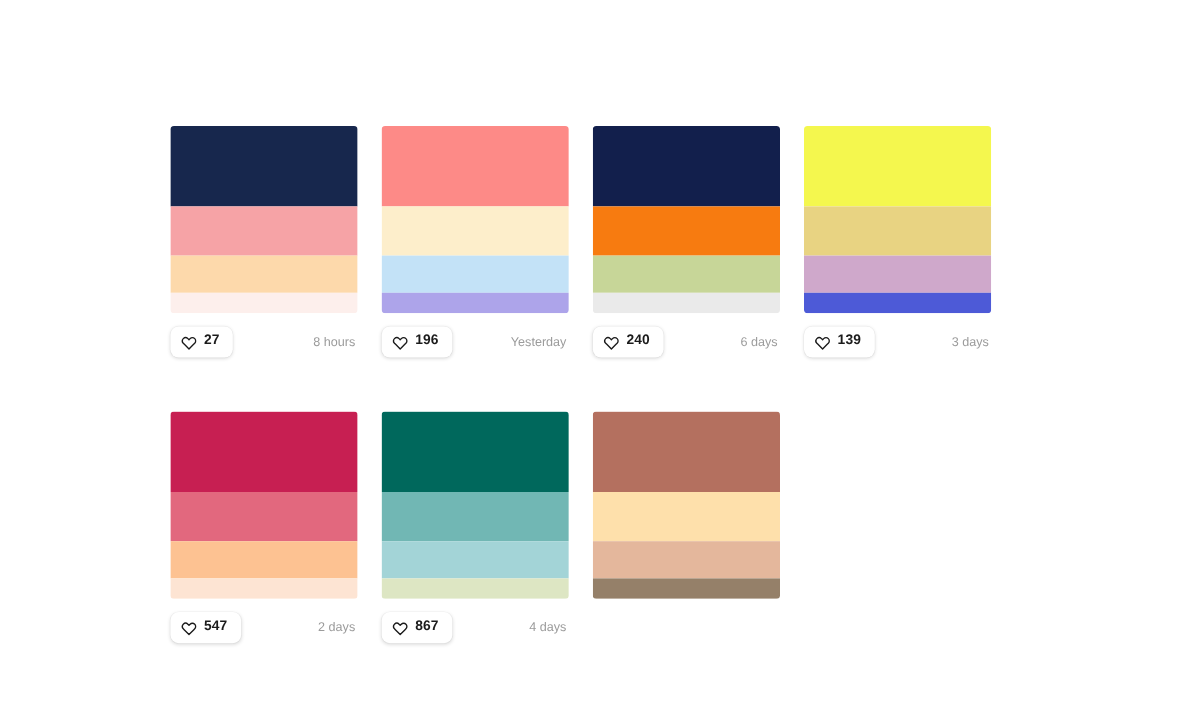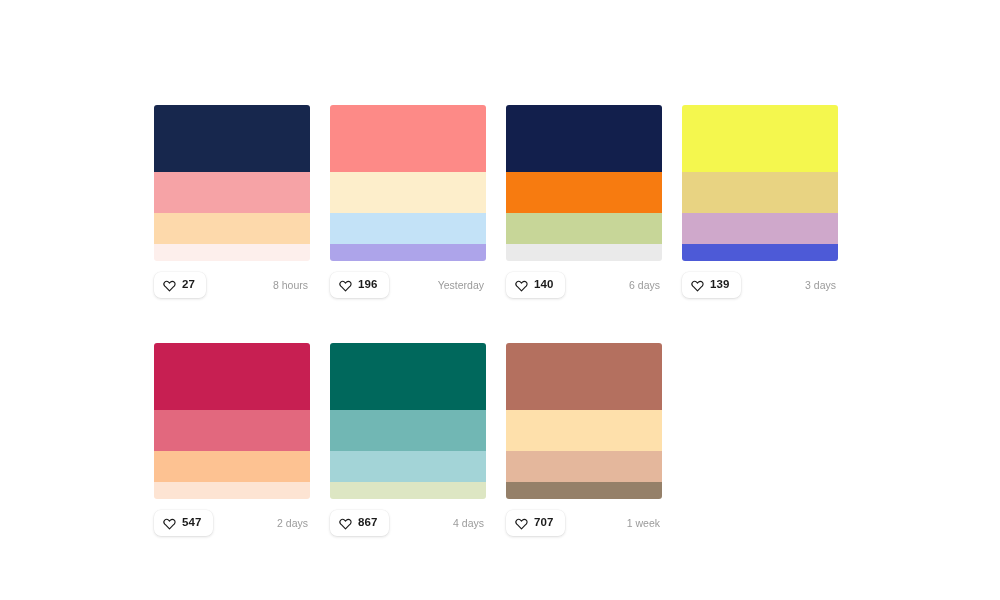--- a/index.html
+++ b/index.html
@@ -6,21 +6,21 @@
   * { box-sizing: border-box; }
   html, body {
     margin: 0; padding: 0;
     width: 1000px; height: 600px;
     background: #ffffff;
     font-family: "Liberation Sans", sans-serif;
     overflow: hidden;
   }
   #gallery {
     position: absolute;
-    left: 154px;
+    left: 142px;
     top: 105px;
     width: 684px;
   }
   .row {
     display: flex;
     gap: 20px;
     margin-bottom: 45px;
   }
   .card {
     width: 156px;
@@ -133,21 +133,21 @@
           <div class="band" style="background: rgb(199, 214, 152); height: 20%;"></div>
           <div class="band" style="background: rgb(234, 234, 234); height: 11%;"></div>
         </div>
         <div class="meta">
           <div class="like-pill">
             <span class="heart-icon">
   <svg viewBox="0 0 24 24" width="13" height="13" fill="none" stroke="#1b1b1b" stroke-width="2.1" stroke-linecap="round" stroke-linejoin="round">
     <path d="M20.8 5.9a5 5 0 0 0-7.1 0L12 7.6l-1.7-1.7a5 5 0 1 0-7.1 7.1l1.7 1.7L12 21.8l7.1-7.1 1.7-1.7a5 5 0 0 0 0-7.1z"></path>
   </svg>
 </span>
-            <span class="like-count">140</span>
+            <span class="like-count">240</span>
           </div>
           <span class="timestamp">6 days</span>
         </div>
       </div>
       <div class="card">
         <div class="swatch">
           <div class="band" style="background: rgb(244, 247, 78); height: 43%;"></div>
           <div class="band" style="background: rgb(232, 211, 130); height: 26%;"></div>
           <div class="band" style="background: rgb(207, 168, 203); height: 20%;"></div>
           <div class="band" style="background: rgb(77, 90, 215); height: 11%;"></div>
@@ -204,26 +204,15 @@
           <span class="timestamp">4 days</span>
         </div>
       </div>
       <div class="card">
         <div class="swatch">
           <div class="band" style="background: rgb(180, 112, 95); height: 43%;"></div>
           <div class="band" style="background: rgb(254, 224, 171); height: 26%;"></div>
           <div class="band" style="background: rgb(228, 183, 156); height: 20%;"></div>
           <div class="band" style="background: rgb(149, 128, 105); height: 11%;"></div>
         </div>
-        <div class="meta">
-          <div class="like-pill">
-            <span class="heart-icon">
-  <svg viewBox="0 0 24 24" width="13" height="13" fill="none" stroke="#1b1b1b" stroke-width="2.1" stroke-linecap="round" stroke-linejoin="round">
-    <path d="M20.8 5.9a5 5 0 0 0-7.1 0L12 7.6l-1.7-1.7a5 5 0 1 0-7.1 7.1l1.7 1.7L12 21.8l7.1-7.1 1.7-1.7a5 5 0 0 0 0-7.1z"></path>
-  </svg>
-</span>
-            <span class="like-count">707</span>
-          </div>
-          <span class="timestamp">1 week</span>
-        </div>
       </div>
     </div>
   </div>
 
 </body></html>

